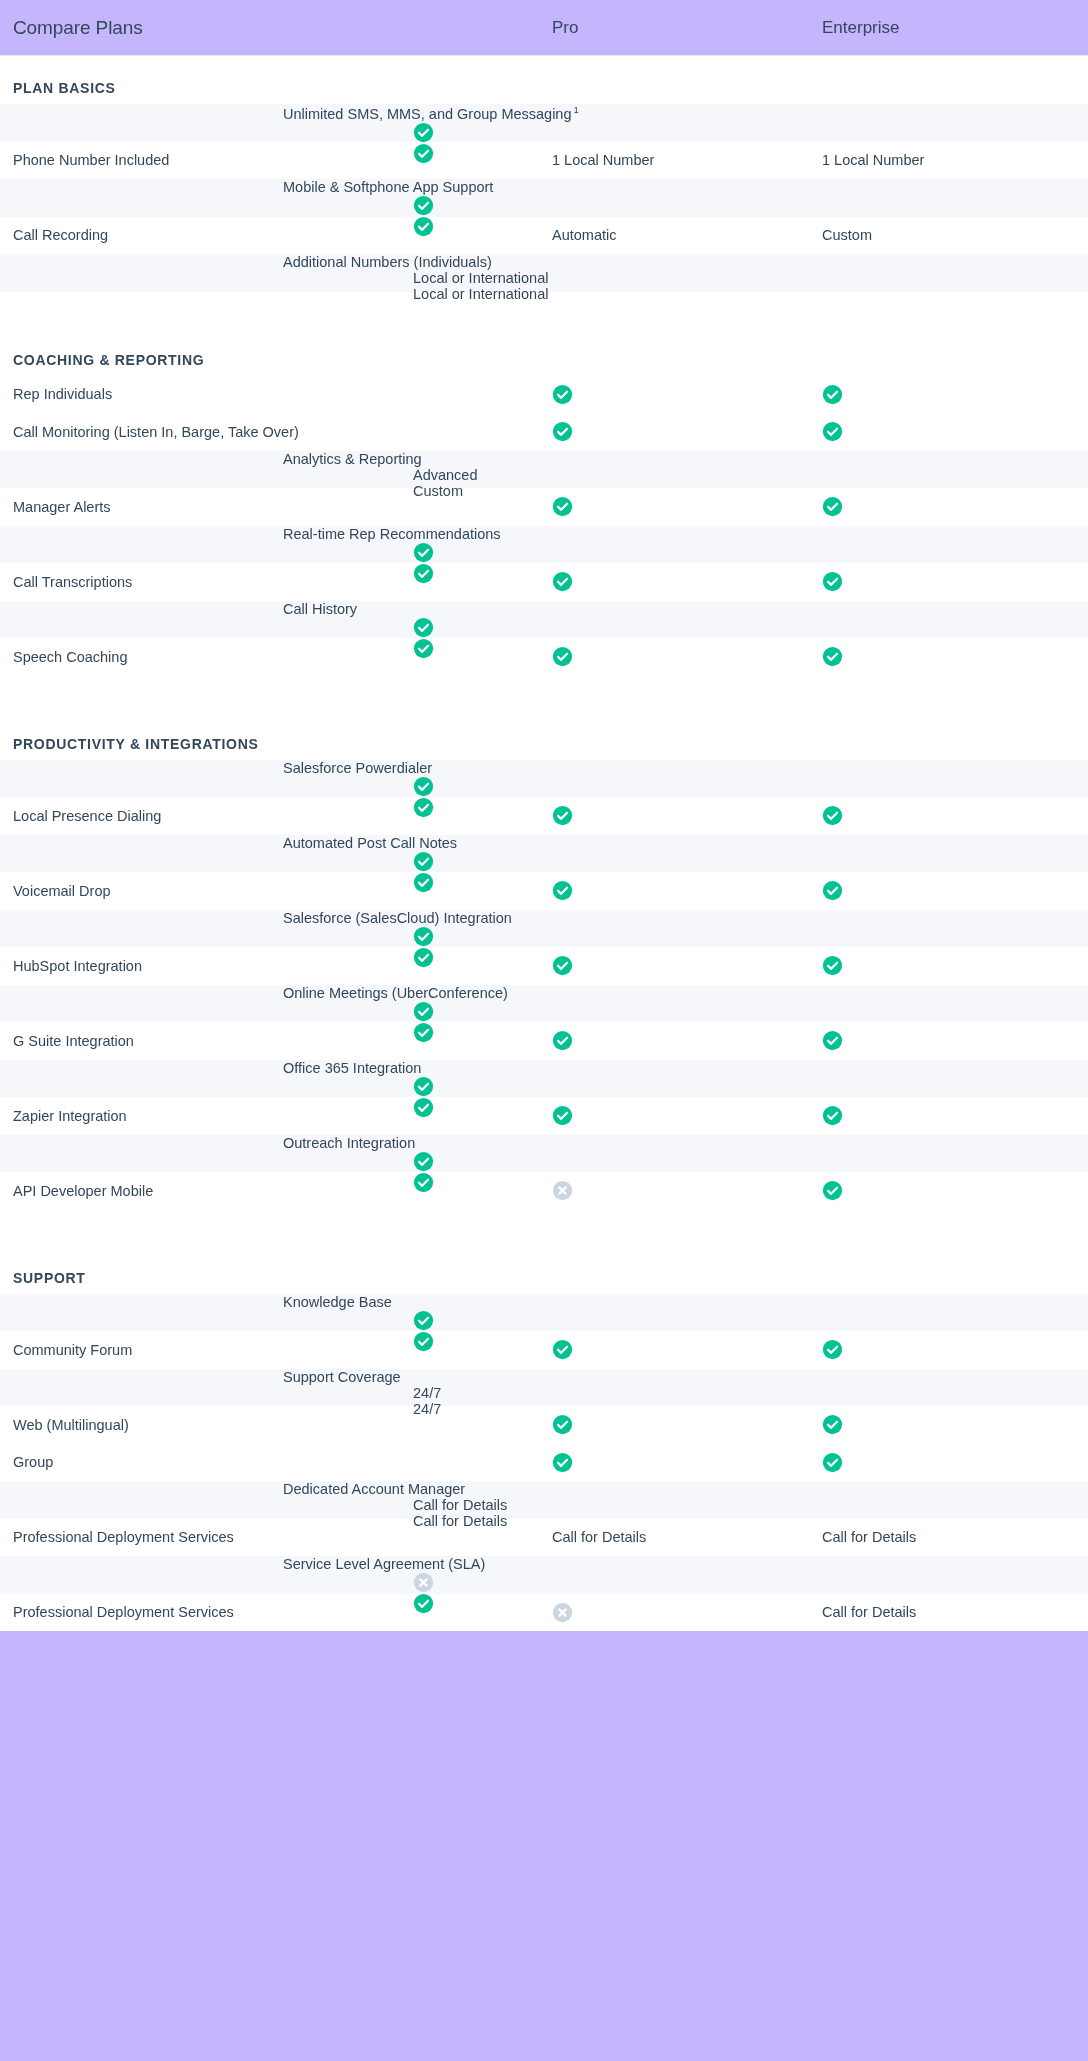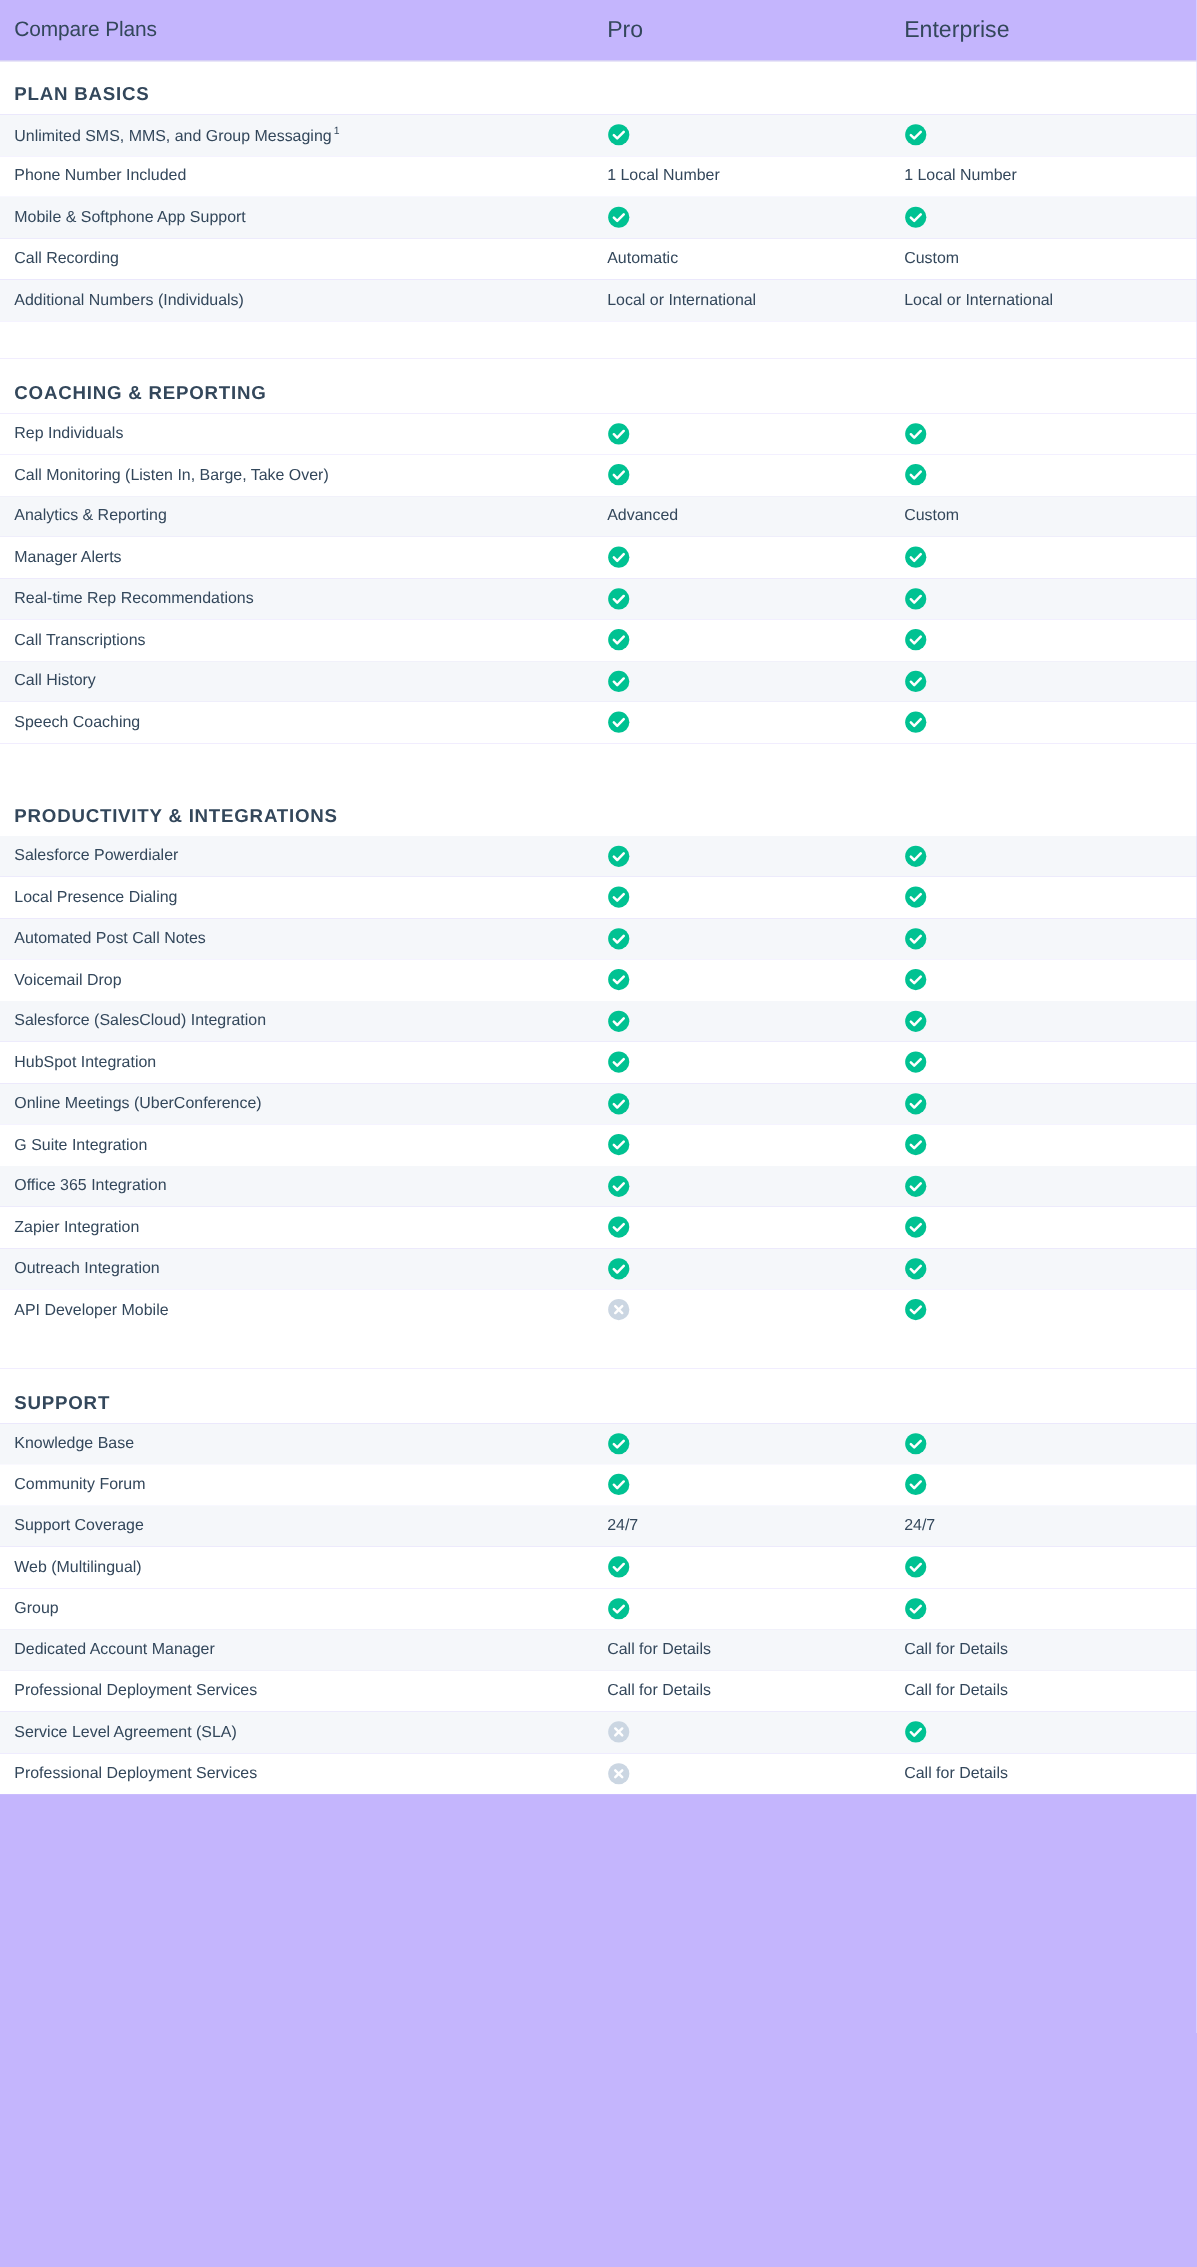--- a/index.html
+++ b/index.html
@@ -26,51 +26,51 @@
   }
   .thead .cell-feature {
     width: 548px;
     padding-left: 13px;
     font-size: 19px;
     color: #33475b;
     letter-spacing: -0.1px;
   }
   .thead .cell-plan {
     width: 270px;
-    font-size: 21px;
+    font-size: 17px;
     color: #33475b;
     padding-left: 4px;
   }
 
   
   .section-label {
     height: 50px;
     display: flex;
     align-items: flex-end;
     padding-bottom: 8px;
     padding-left: 13px;
     background: #ffffff;
   }
   .section-label.first { height: 48px; }
   .section-label span {
-    font-size: 17px;
+    font-size: 14px;
     font-weight: bold;
     color: #33475b;
     letter-spacing: 0.7px;
   }
   .section-gap { height: 34px; background: #ffffff; }
 
   
   .row {
     height: 37.5px;
     display: flex;
     align-items: center;
     background: #ffffff;
   }
-  .row.alt { background: #f5f7fa; }
+  .row.alt { background: #f5f7fa; flex-direction: column; }
   .row .c-feature {
     width: 548px;
     padding-left: 13px;
     font-size: 14.5px;
     color: #33475b;
     white-space: nowrap;
   }
   .row .c-feature sup {
     font-size: 9.5px;
     vertical-align: super;

